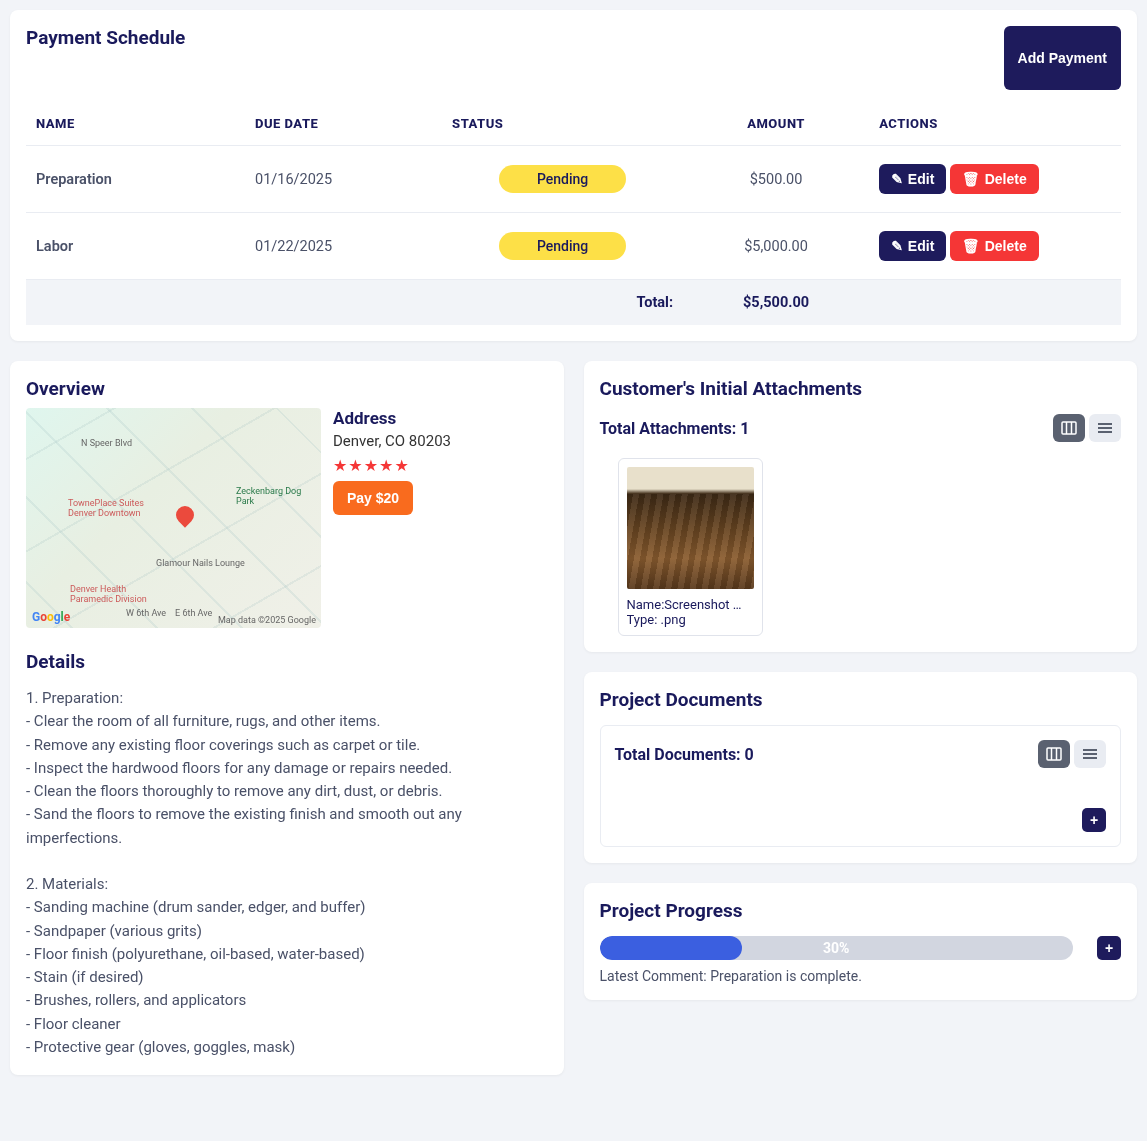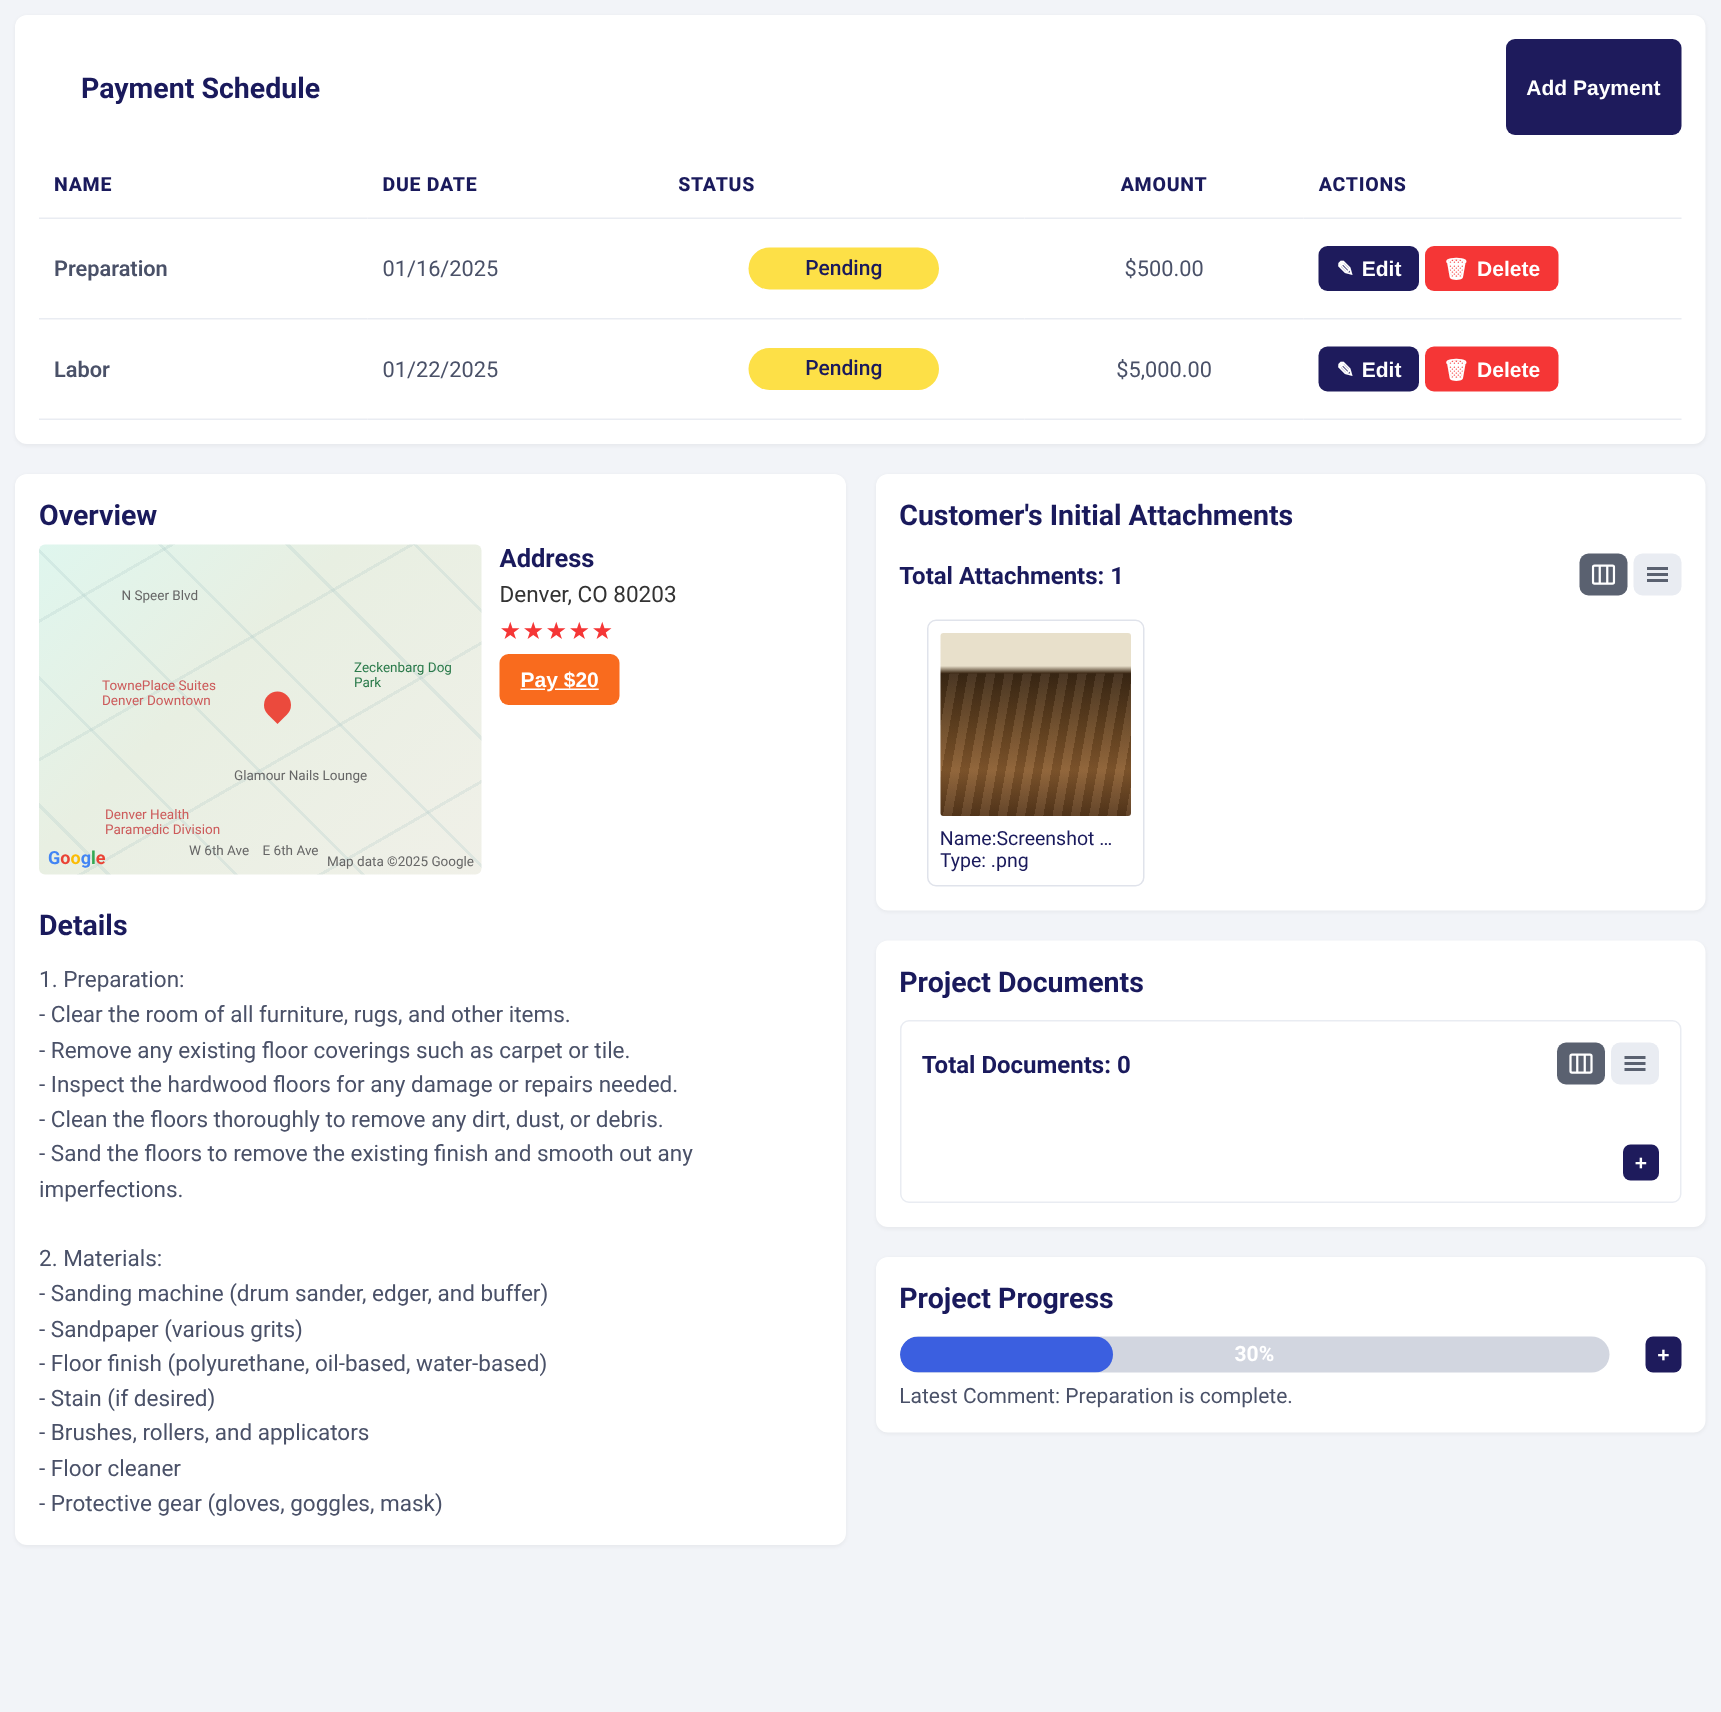--- a/index.html
+++ b/index.html
@@ -1,23 +1,23 @@
 <!DOCTYPE html>
 <html><head>
   <meta charset="utf-8">
   <style>
     * { box-sizing: border-box; margin: 0; padding: 0; }
     body { font-family: -apple-system, BlinkMacSystemFont, 'Segoe UI', Roboto, sans-serif; background: #f2f4f8; padding: 10px; color: #1a1a4d; width: 1147px; }
     .card { background: #fff; border-radius: 8px; padding: 16px; margin-bottom: 20px; box-shadow: 0 1px 3px rgba(0,0,0,0.05); }
-    .card-header { display: flex; justify-content: space-between; align-items: center; margin-bottom: 12px; margin-left: 28px; }
+    .card-header { display: flex; justify-content: space-between; align-items: flex-start; margin-bottom: 12px; }
     .card-title { font-size: 19px; font-weight: 700; color: #1a1a5c; }
     .btn { border: none; border-radius: 6px; padding: 24px 14px; font-size: 14px; font-weight: 600; cursor: pointer; display: inline-flex; align-items: center; gap: 5px; }
     .btn-dark { background: #1e1b5c; color: #fff; }
     .btn-red { background: #f53636; color: #fff; }
-    .btn-orange { background: #f96b1e; color: #fff; border-radius: 6px; padding: 9px 14px; font-weight:600;text-decoration:underline; }
+    .btn-orange { background: #f96b1e; color: #fff; border-radius: 6px; padding: 9px 14px; font-weight:600; }
     table { width: 100%; border-collapse: collapse; }
     th { text-align: left; font-size: 13px; font-weight: 800; letter-spacing: 0.5px; color: #1a1a5c; padding: 14px 10px 14px 10px; border-bottom: 1px solid #e9ecf2; }
     td { padding: 18px 10px; border-bottom: 1px solid #e9ecf2; font-size: 14.5px; color: #4a5168; }
     td.name-cell { color: #4a5168; font-weight: 600; }
     .badge { display: inline-block; background: #fde047; color: #1a1a5c; padding: 6px 38px; border-radius: 20px; font-size: 14px; font-weight: 500; }
     .total-row { background: #f2f4f8; }
     .total-row td { font-weight: 700; color: #1a1a5c; border: none; padding: 14px 10px; }
     .two-col { display: grid; grid-template-columns: 1fr 1fr; gap: 20px; }
     .overview-row { display: flex; gap: 12px; margin-top: 8px; }
     .map-box { width: 295px; height: 220px; border-radius: 4px; background: linear-gradient(135deg, #dff6ee 0%, #e8efe2 40%, #f0f0e8 100%); position: relative; overflow: hidden; flex-shrink: 0; }
@@ -103,20 +103,27 @@
           <button class="btn btn-dark">
               <span>✎</span>
               <span>Edit</span>
             </button>
           <button class="btn btn-red">
               <span>🗑</span>
               <span>Delete</span>
             </button>
         </td>
       </tr>
+      <tr class="total-row">
+        <td></td>
+          <td></td>
+        <td style="text-align:right">Total:</td>
+        <td class="amount-cell">$5,500.00</td>
+        <td></td>
+      </tr>
     </tbody>
   </table>
 </div>
 
 <div class="two-col">
 
   <div class="card">
     <div class="card-title">Overview</div>
     <div class="overview-row">
       <div class="map-box">

